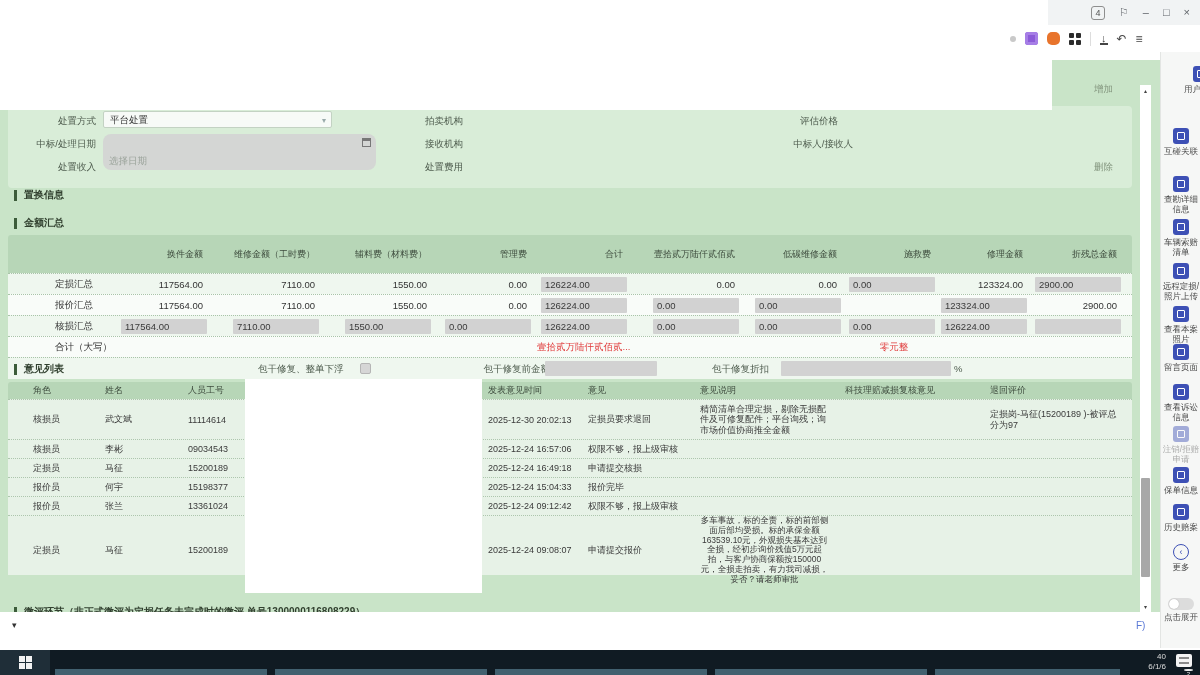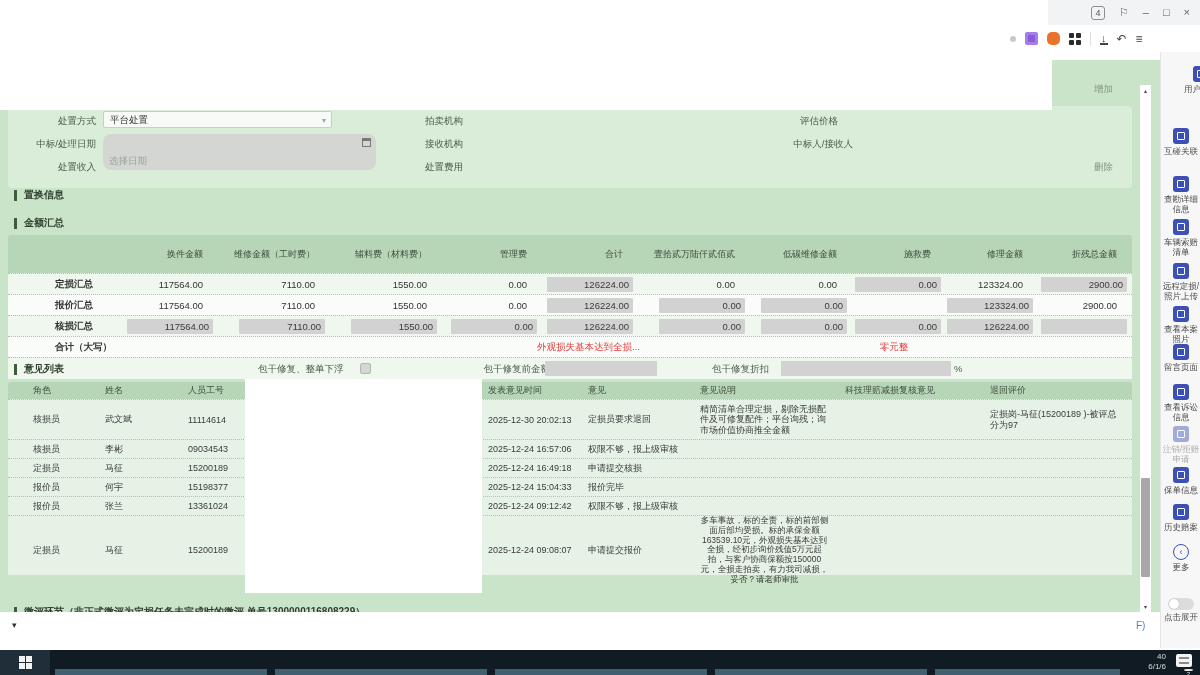--- a/index.html
+++ b/index.html
@@ -35,22 +35,22 @@
   .sec-bar { width:3px; height:11px; background:#3c5c3a; }
 
   
   .stable { position:absolute; left:8px; top:175px; width:1124px; }
   .srow { display:grid; grid-template-columns:88px 112px 112px 112px 100px 96px 112px 102px 94px 92px 94px; align-items:center; padding-left:5px; }
   .shead { height:38px; background:#b7d6b7; border-radius:3px 3px 0 0; font-size:9px; color:#3c4a3c; }
   .sbody { height:21px; border-top:1px dotted #a9c4a9; }
   .bg1 { background:#eff7ef; } .bg2 { background:#f9fcf9; }
   .sc { white-space:nowrap; overflow:visible; }
   .num { text-align:right; padding-right:10px; }
-  .rlabel { padding-left:42px; text-align:left;font-weight:bold; }
-  .gbox { display:block; margin-left:auto; width:86px; height:15px; background:#d2d2d2; border-radius:1px; text-align:right; padding:0 4px; line-height:15px; font-size:9.5px; color:#3a3a3a; }
+  .rlabel { padding-left:42px; text-align:left; }
+  .gbox { display:block; margin-left:auto; margin-right:6px; width:86px; height:15px; background:#d2d2d2; border-radius:1px; padding:0 4px; line-height:15px; font-size:9.5px; color:#3a3a3a; }
   .red { color:#e03a3a; }
   .lump-row { position:relative; height:22px; background:#eff7ef; border-top:1px dotted #a9c4a9; }
   .lump-row .lab { position:absolute; top:5px; font-size:9.5px; color:#4c5a4c; white-space:nowrap; }
   .chk { position:absolute; width:11px; height:11px; background:#d6d6d6; border:1px solid #b5b5b5; border-radius:2px; top:5px; }
   .ginp { position:absolute; top:3px; height:15px; background:#d2d2d2; border-radius:1px; }
 
   
   .otable { position:absolute; left:8px; top:322px; width:1124px; }
   .orow { display:grid; grid-template-columns:72px 80px 84px 238px 100px 112px 145px 145px 148px; }
   .ohead { height:17px; background:#b7d6b7; border-radius:3px 3px 0 0; font-size:9px; color:#3c4a3c; align-items:center; }
@@ -222,21 +222,21 @@
         <div class="sc">
             <span class="gbox">126224.00</span>
           </div>
         <div class="sc">
             <span class="gbox"></span>
           </div>
       </div>
 
       <div class="srow sbody bg2">
         <div class="sc rlabel">合计（大写）</div>
-        <div class="sc red" style="grid-column:6 / 8;">外观损失基本达到全损...</div>
+        <div class="sc red" style="grid-column:6 / 8;">壹拾贰万陆仟贰佰贰...</div>
         <div class="sc red" style="grid-column:9; text-align:center;">零元整</div>
       </div>
 
       <div class="lump-row">
         <span class="lab" style="left:250px;">包干修复、整单下浮</span>
         <span class="chk" style="left:352px;"></span>
         <span class="lab" style="left:442px; width:100px; text-align:right;">包干修复前金额</span>
         <span class="ginp" style="left:537px; width:112px;"></span>
         <span class="lab" style="left:683px; width:78px; text-align:right;">包干修复折扣</span>
         <span class="ginp" style="left:773px; width:170px;"></span>

